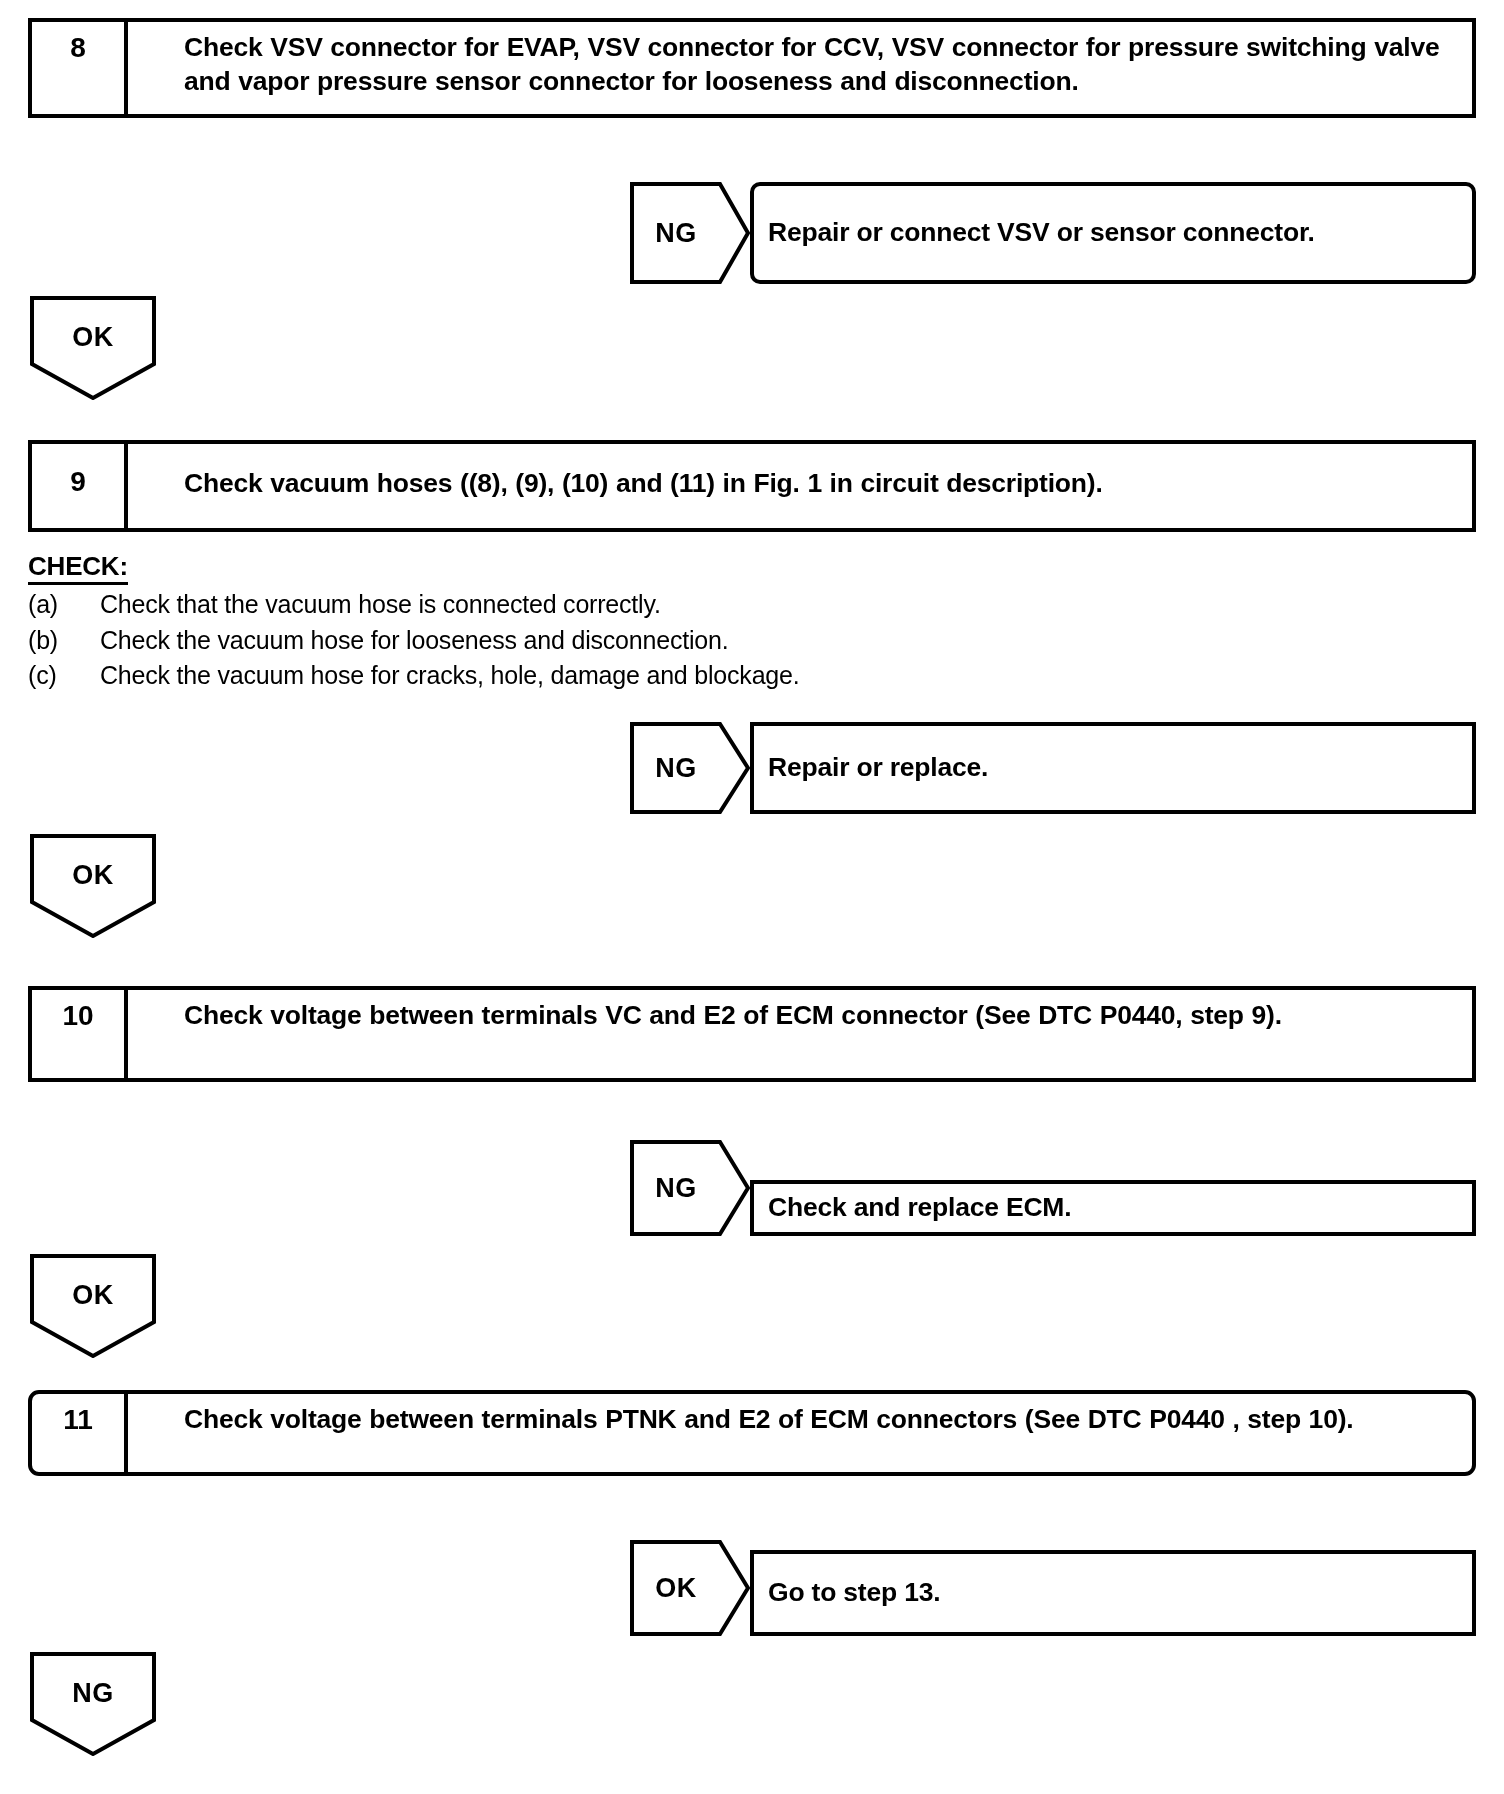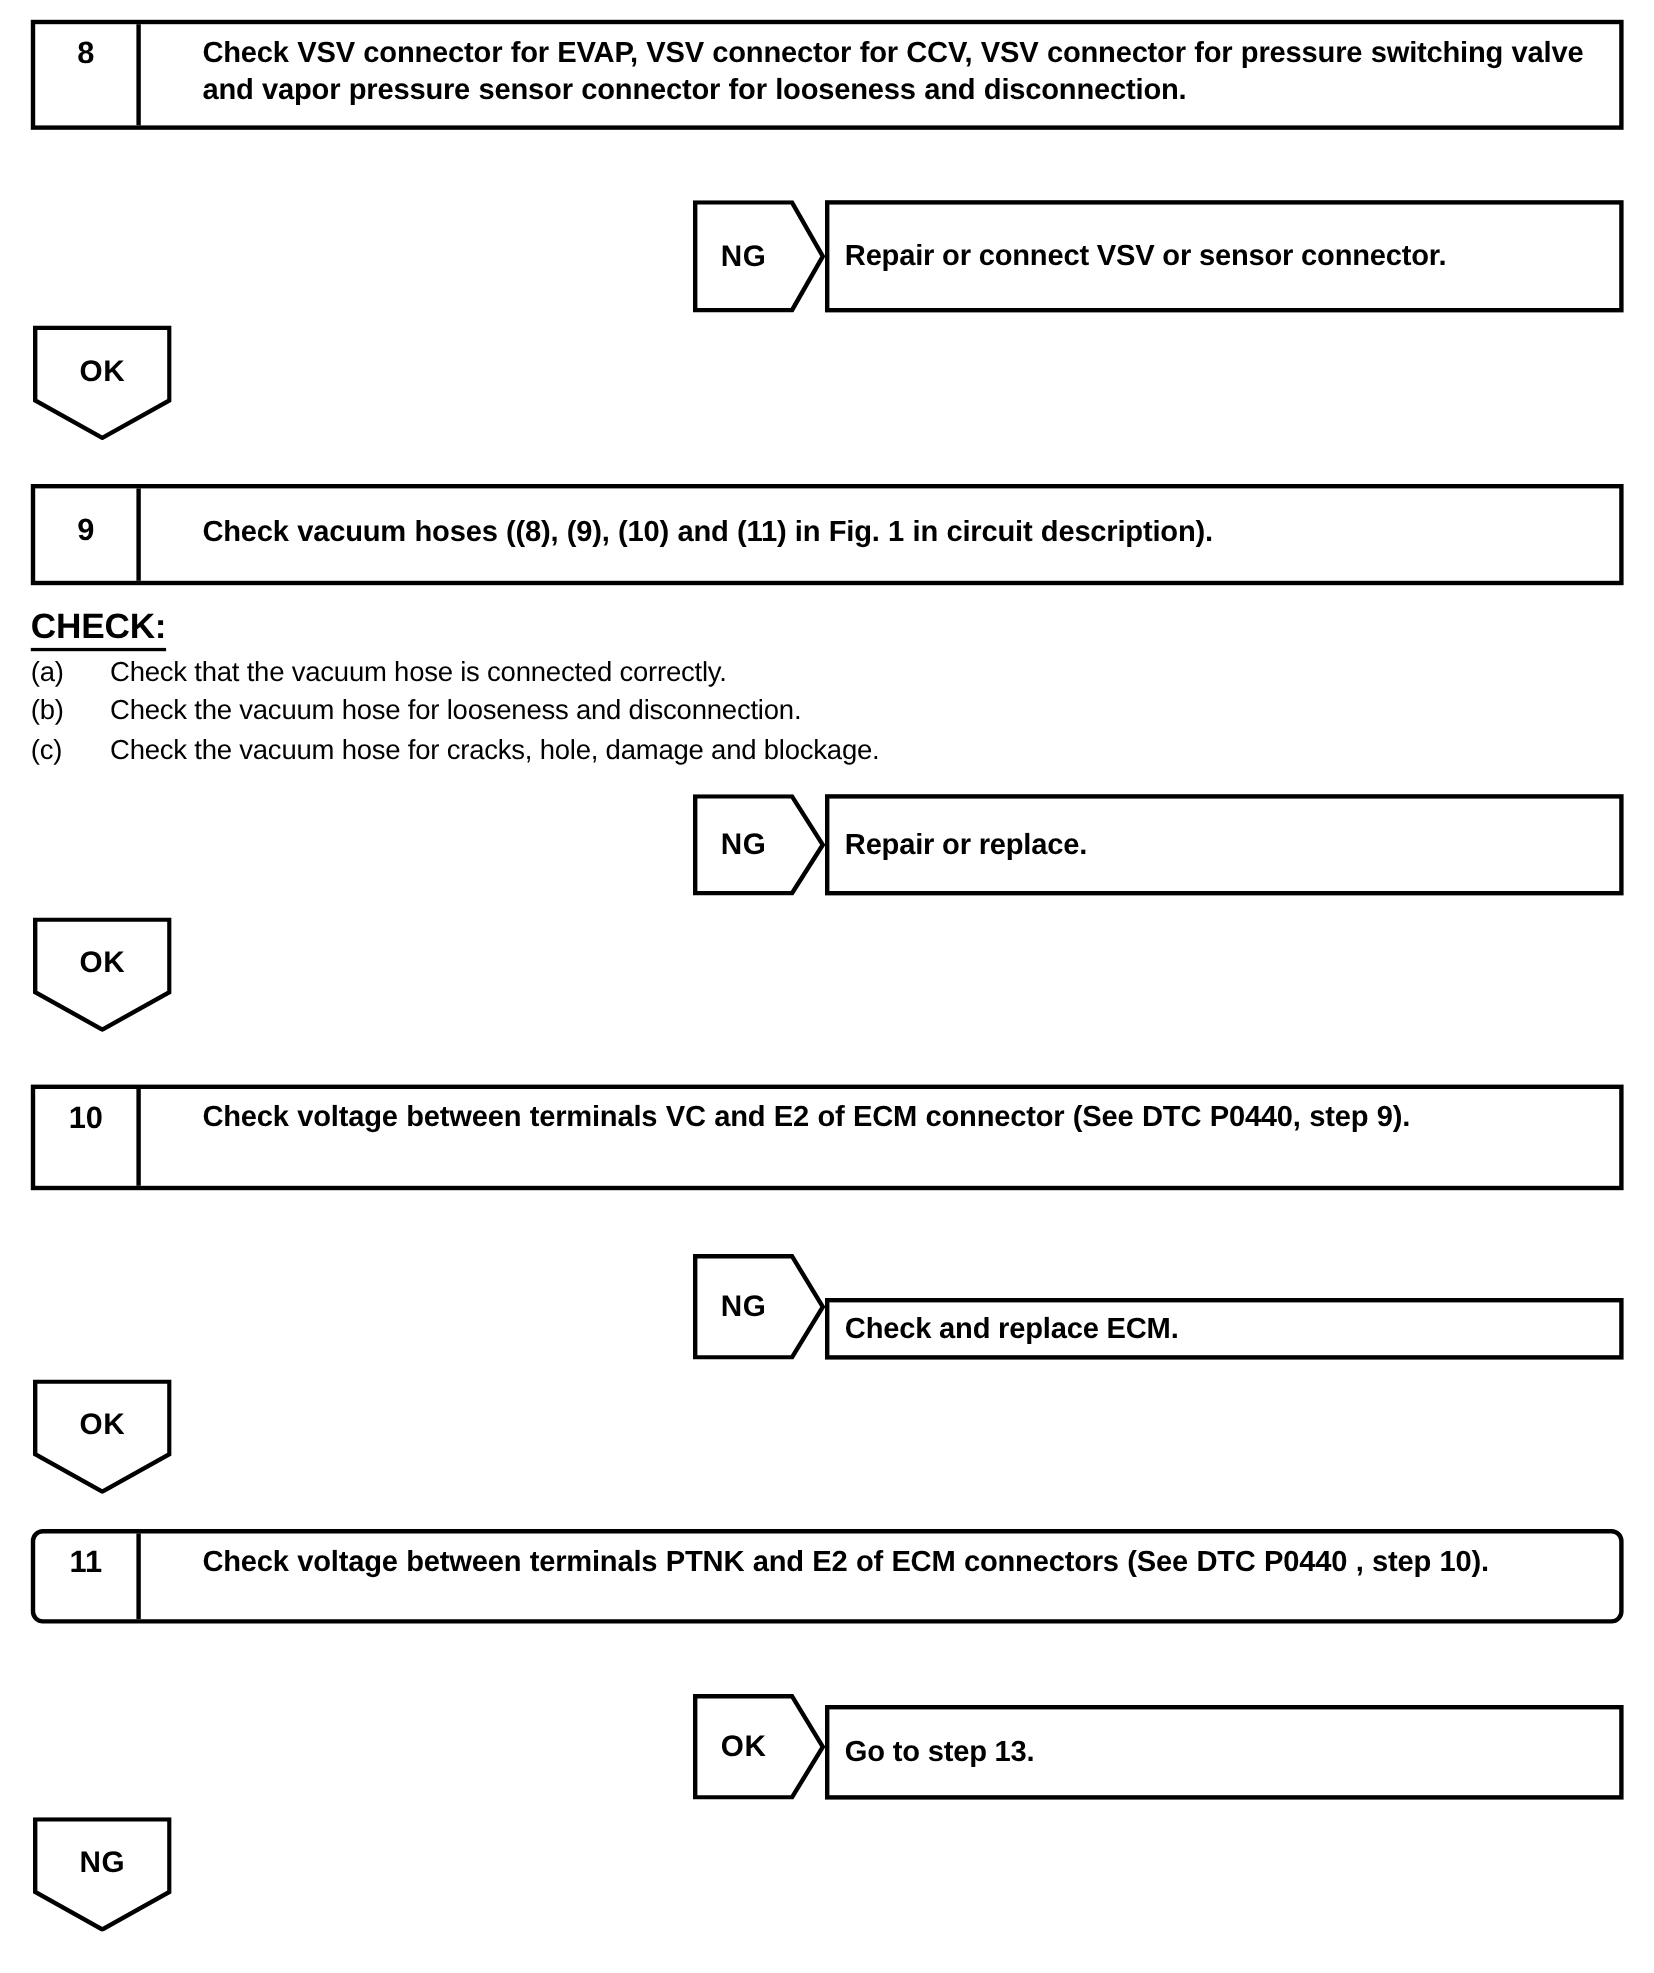--- a/index.html
+++ b/index.html
@@ -125,21 +125,21 @@
   }
 
   
   .check-block {
     position: absolute;
     left: 28px;
     width: 1280px;
   }
   .check-heading {
     font-weight: bold;
-    font-size: 32px;
+    font-size: 26px;
     letter-spacing: -0.2px;
     display: inline-block;
     border-bottom: 3px solid #000;
     padding-bottom: 1px;
     line-height: 1.12;
   }
   .check-item {
     display: flex;
     font-size: 25px;
     line-height: 1.30;
@@ -164,21 +164,21 @@
     <div class="step-text">Check VSV connector for EVAP, VSV connector for CCV, VSV connector for pressure switching valve and vapor pressure sensor connector for looseness and disconnection.</div>
   </div>
 
   <div class="branch" style="left:630px; top:182px; width:846px; height:102px;">
     <div class="branch-tag">
       <svg class="tag-svg" viewBox="0 0 120 102" preserveAspectRatio="none">
         <polygon points="2,2 90,2 118,51 90,100 2,100" fill="#ffffff" stroke="#000000" stroke-width="4"></polygon>
       </svg>
       <span class="tag-label">NG</span>
     </div>
-    <div class="branch-box" style="flex:1 1 auto;">
+    <div class="branch-box" style="flex:1 1 auto;border-radius:10px;">
       <span>Repair or connect VSV or sensor connector.</span>
     </div>
   </div>
 
   <div class="flag-down" style="left:30px; top:296px;">
     <svg class="flag-svg" viewBox="0 0 126 104" preserveAspectRatio="none">
       <polygon points="2,2 124,2 124,68 63,102 2,68" fill="#ffffff" stroke="#000000" stroke-width="4"></polygon>
     </svg>
     <span class="flag-label">OK</span>
   </div>

